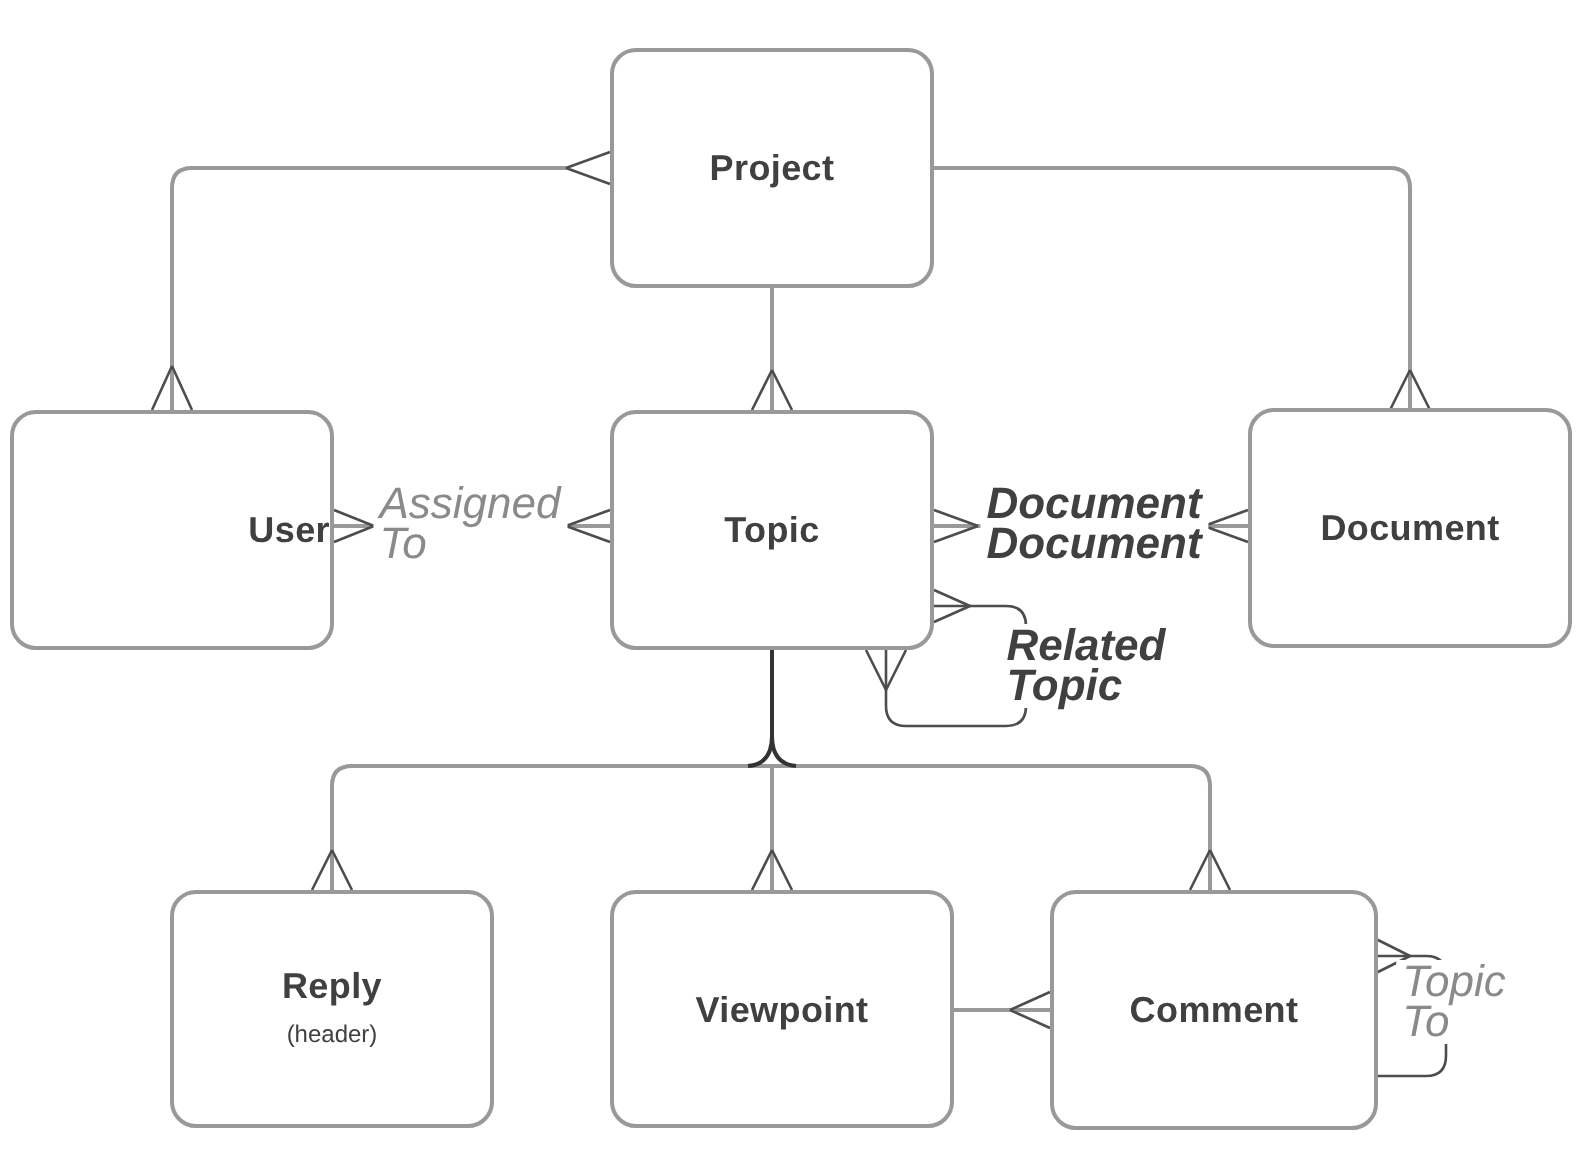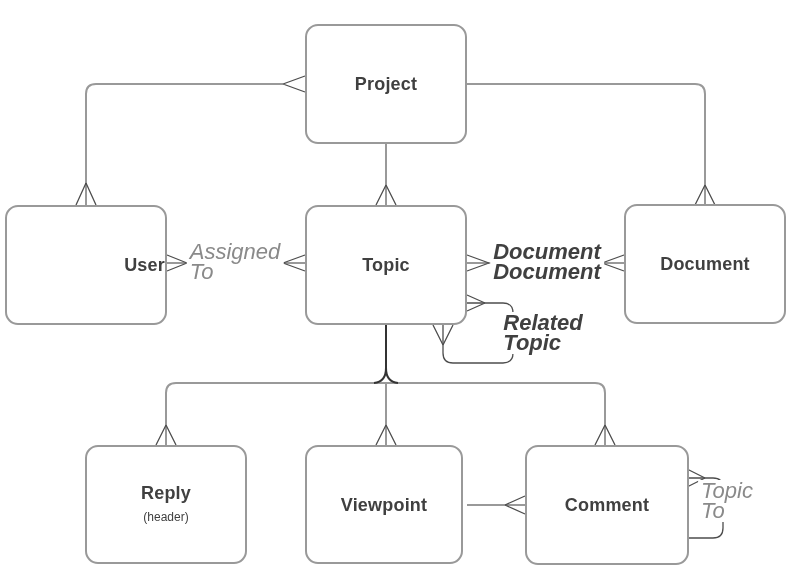--- a/index.html
+++ b/index.html
@@ -116,21 +116,21 @@
   <div class="entity" style="left:624px;top:204px;width:162px;height:120px;">
     <span class="ent-label">Document</span>
 
   </div>
 
   <div class="entity" style="left:85px;top:445px;width:162px;height:119px;">
     <span class="ent-label">Reply</span>
     <span class="ent-sublabel">(header)</span>
   </div>
 
-  <div class="entity" style="left:305px;top:445px;width:158px;height:119px;">
+  <div class="entity" style="left:305px;top:445px;width:172px;height:119px;">
     <span class="ent-label">Viewpoint</span>
 
   </div>
 
   <div class="entity" style="left:525px;top:445px;width:164px;height:120px;">
     <span class="ent-label">Comment</span>
 
   </div>
 
   <div class="edge-label muted" style="left:235px;top:262px;">

